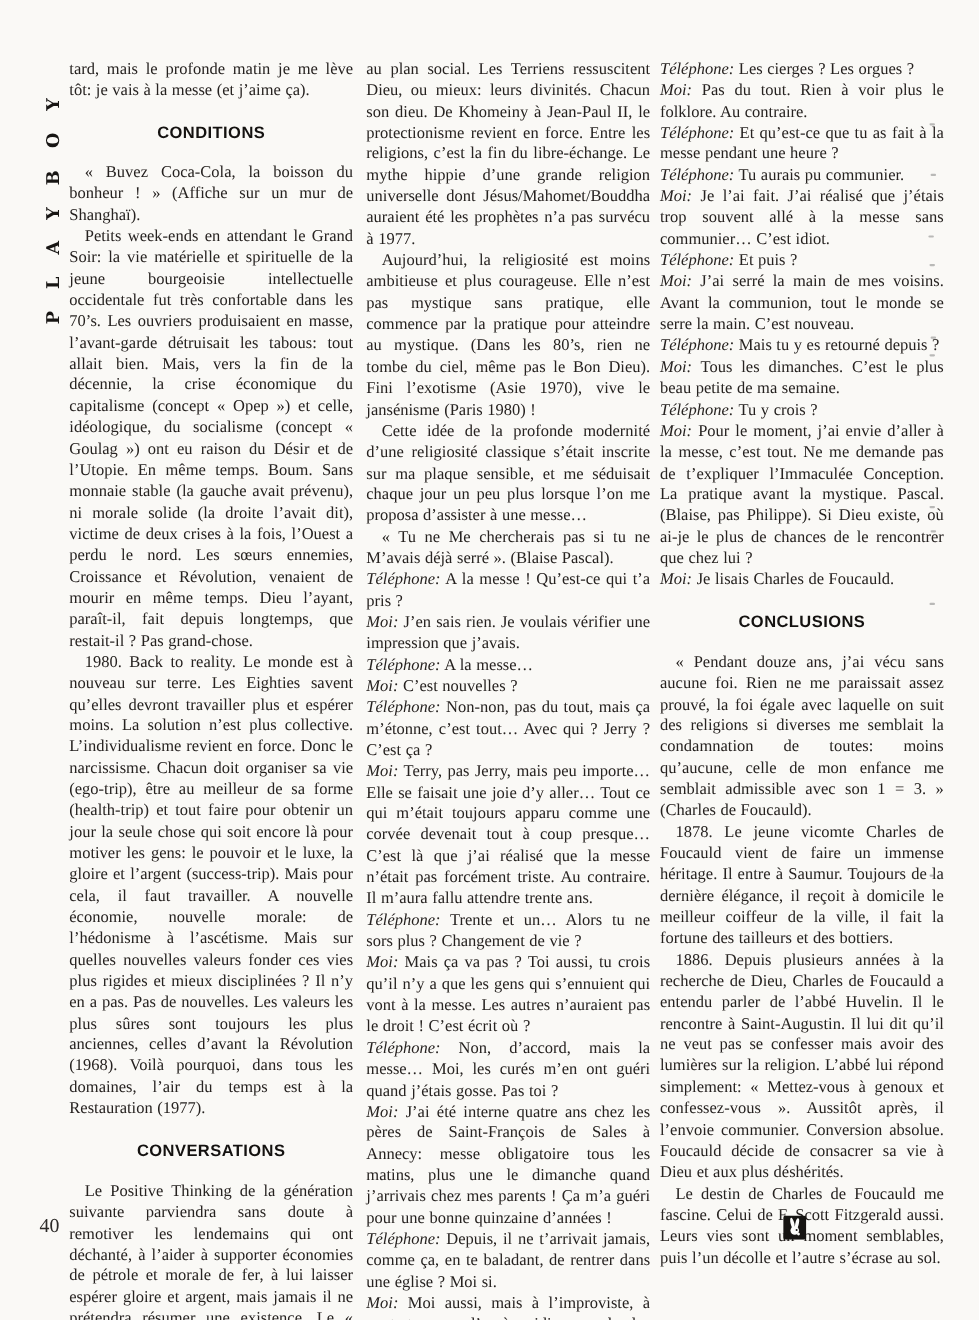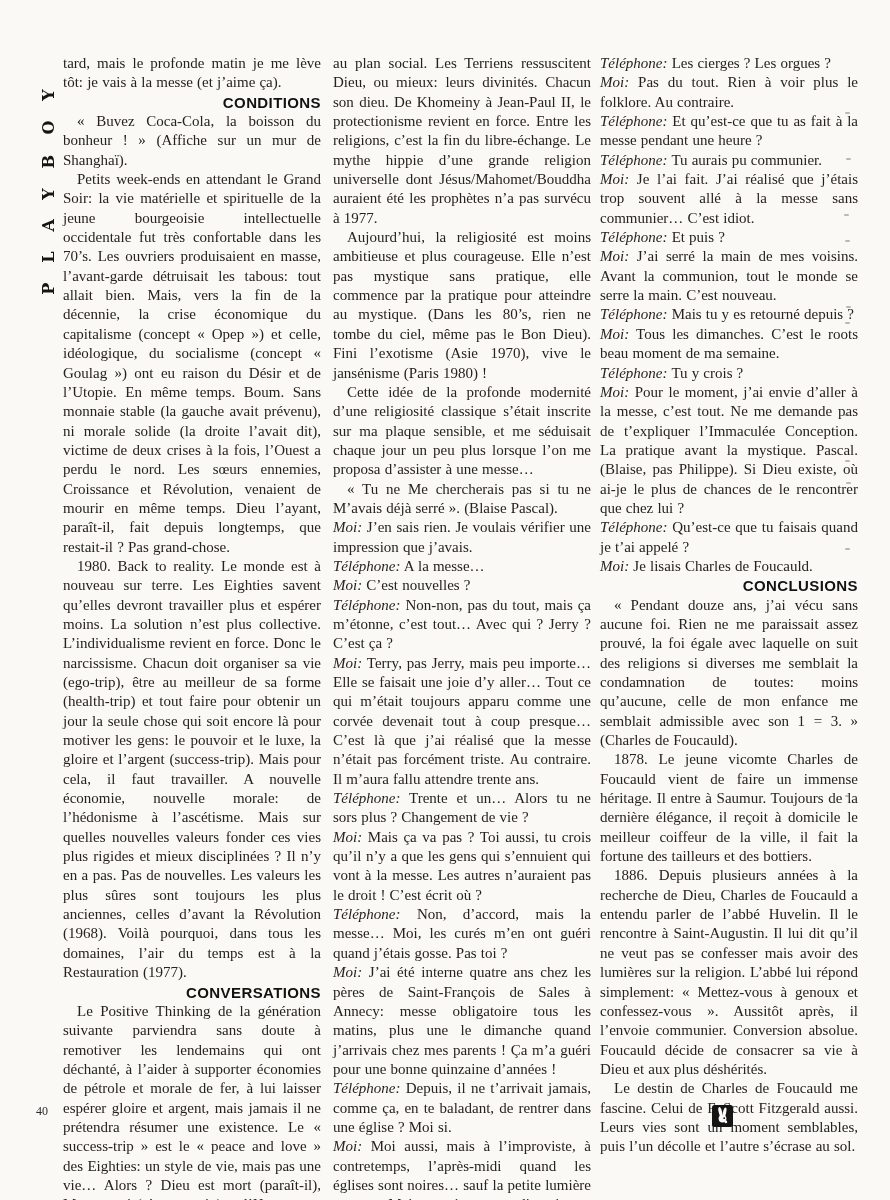--- a/index.html
+++ b/index.html
@@ -35,34 +35,34 @@
     line-height:19.35px;
     hyphens:auto;-webkit-hyphens:auto;
     word-spacing:0.4px;
   }
   .col-1{left:63px;}
   .col-2{left:333px;}
   .col-3{left:600px;}
   .para{margin:0;}
   .para.indent{text-indent:14px;}
   .heading{
-    margin:0;
+    margin:18px;
     font-family:"Liberation Sans","DejaVu Sans",sans-serif;
     font-weight:bold;
     font-size:15px;
     line-height:19.35px;
-    text-align:right;
+    text-align:center;
     letter-spacing:0.4px;
     color:#141210;
   }
   .speaker{}
   .page-number{
     position:absolute;
     left:36px;top:1104px;
-    font-size:12px;
+    font-size:18px;
     color:#2c2a28;
   }
   .bunny{
     position:absolute;
     left:712px;top:1105px;
     width:21px;height:22px;
   }
   
   .artifact{
     position:absolute;
@@ -86,20 +86,21 @@
       <p class="para indent">Petits week-ends en attendant le Grand Soir: la vie matérielle et spirituelle de la jeune bourgeoisie intellectuelle occidentale fut très confortable dans les 70’s. Les ouvriers produisaient en masse, l’avant-garde détruisait les tabous: tout allait bien. Mais, vers la fin de la décennie, la crise économique du capitalisme (concept « Opep ») et celle, idéologique, du socialisme (concept « Goulag ») ont eu raison du Désir et de l’Utopie. En même temps. Boum. Sans monnaie stable (la gauche avait prévenu), ni morale solide (la droite l’avait dit), victime de deux crises à la fois, l’Ouest a perdu le nord. Les sœurs ennemies, Croissance et Révolution, venaient de mourir en même temps. Dieu l’ayant, paraît-il, fait depuis longtemps, que restait-il ? Pas grand-chose.</p>
       <p class="para indent">1980. Back to reality. Le monde est à nouveau sur terre. Les Eighties savent qu’elles devront travailler plus et espérer moins. La solution n’est plus collective. L’individualisme revient en force. Donc le narcissisme. Chacun doit organiser sa vie (ego-trip), être au meilleur de sa forme (health-trip) et tout faire pour obtenir un jour la seule chose qui soit encore là pour motiver les gens: le pouvoir et le luxe, la gloire et l’argent (success-trip). Mais pour cela, il faut travailler. A nouvelle économie, nouvelle morale: de l’hédonisme à l’ascétisme. Mais sur quelles nouvelles valeurs fonder ces vies plus rigides et mieux disciplinées ? Il n’y en a pas. Pas de nouvelles. Les valeurs les plus sûres sont toujours les plus anciennes, celles d’avant la Révolution (1968). Voilà pourquoi, dans tous les domaines, l’air du temps est à la Restauration (1977).</p>
       <h3 class="heading">CONVERSATIONS</h3>
       <p class="para indent">Le Positive Thinking de la génération suivante parviendra sans doute à remotiver les lendemains qui ont déchanté, à l’aider à supporter économies de pétrole et morale de fer, à lui laisser espérer gloire et argent, mais jamais il ne prétendra résumer une existence. Le « success-trip » est le « peace and love » des Eighties: un style de vie, mais pas une vie… Alors ? Dieu est mort (paraît-il), Marx aussi (c’est certain) et l’Homme ne se sent pas très bien. Alors ? Cependant le besoin de croire, lui, n’est pas mort. Alors ? Back to the roots. Restauration. Là aussi. Retour aux valeurs traditionnelles, au plan spirituel comme</p>
     </div>
   <div class="col col-2">
       <p class="para">au plan social. Les Terriens ressuscitent Dieu, ou mieux: leurs divinités. Chacun son dieu. De Khomeiny à Jean-Paul II, le protectionisme revient en force. Entre les religions, c’est la fin du libre-échange. Le mythe hippie d’une grande religion universelle dont Jésus/Mahomet/Bouddha auraient été les prophètes n’a pas survécu à 1977.</p>
       <p class="para indent">Aujourd’hui, la religiosité est moins ambitieuse et plus courageuse. Elle n’est pas mystique sans pratique, elle commence par la pratique pour atteindre au mystique. (Dans les 80’s, rien ne tombe du ciel, même pas le Bon Dieu). Fini l’exotisme (Asie 1970), vive le jansénisme (Paris 1980) !</p>
       <p class="para indent">Cette idée de la profonde modernité d’une religiosité classique s’était inscrite sur ma plaque sensible, et me séduisait chaque jour un peu plus lorsque l’on me proposa d’assister à une messe…</p>
       <p class="para indent">« Tu ne Me chercherais pas si tu ne M’avais déjà serré ». (Blaise Pascal).</p>
+      <p class="para dialogue"><i class="speaker">Téléphone:</i> <span>A la messe ! Qu’est-ce qui t’a pris ?</span></p>
       <p class="para dialogue"><i class="speaker">Moi:</i> <span>J’en sais rien. Je voulais vérifier une impression que j’avais.</span></p>
       <p class="para dialogue"><i class="speaker">Téléphone:</i> <span>A la messe…</span></p>
       <p class="para dialogue"><i class="speaker">Moi:</i> <span>C’est nouvelles ?</span></p>
       <p class="para dialogue"><i class="speaker">Téléphone:</i> <span>Non-non, pas du tout, mais ça m’étonne, c’est tout… Avec qui ? Jerry ? C’est ça ?</span></p>
       <p class="para dialogue"><i class="speaker">Moi:</i> <span>Terry, pas Jerry, mais peu importe… Elle se faisait une joie d’y aller… Tout ce qui m’était toujours apparu comme une corvée devenait tout à coup presque… C’est là que j’ai réalisé que la messe n’était pas forcément triste. Au contraire. Il m’aura fallu attendre trente ans.</span></p>
       <p class="para dialogue"><i class="speaker">Téléphone:</i> <span>Trente et un… Alors tu ne sors plus ? Changement de vie ?</span></p>
       <p class="para dialogue"><i class="speaker">Moi:</i> <span>Mais ça va pas ? Toi aussi, tu crois qu’il n’y a que les gens qui s’ennuient qui vont à la messe. Les autres n’auraient pas le droit ! C’est écrit où ?</span></p>
       <p class="para dialogue"><i class="speaker">Téléphone:</i> <span>Non, d’accord, mais la messe… Moi, les curés m’en ont guéri quand j’étais gosse. Pas toi ?</span></p>
       <p class="para dialogue"><i class="speaker">Moi:</i> <span>J’ai été interne quatre ans chez les pères de Saint-François de Sales à Annecy: messe obligatoire tous les matins, plus une le dimanche quand j’arrivais chez mes parents ! Ça m’a guéri pour une bonne quinzaine d’années !</span></p>
       <p class="para dialogue"><i class="speaker">Téléphone:</i> <span>Depuis, il ne t’arrivait jamais, comme ça, en te baladant, de rentrer dans une église ? Moi si.</span></p>
@@ -107,24 +108,23 @@
     </div>
   <div class="col col-3">
       <p class="para dialogue"><i class="speaker">Téléphone:</i> <span>Les cierges ? Les orgues ?</span></p>
       <p class="para dialogue"><i class="speaker">Moi:</i> <span>Pas du tout. Rien à voir plus le folklore. Au contraire.</span></p>
       <p class="para dialogue"><i class="speaker">Téléphone:</i> <span>Et qu’est-ce que tu as fait à la messe pendant une heure ?</span></p>
       <p class="para dialogue"><i class="speaker">Téléphone:</i> <span>Tu aurais pu communier.</span></p>
       <p class="para dialogue"><i class="speaker">Moi:</i> <span>Je l’ai fait. J’ai réalisé que j’étais trop souvent allé à la messe sans communier… C’est idiot.</span></p>
       <p class="para dialogue"><i class="speaker">Téléphone:</i> <span>Et puis ?</span></p>
       <p class="para dialogue"><i class="speaker">Moi:</i> <span>J’ai serré la main de mes voisins. Avant la communion, tout le monde se serre la main. C’est nouveau.</span></p>
       <p class="para dialogue"><i class="speaker">Téléphone:</i> <span>Mais tu y es retourné depuis ?</span></p>
-      <p class="para dialogue"><i class="speaker">Moi:</i> <span>Tous les dimanches. C’est le roots beau moment de ma semaine.</span></p>
+      <p class="para dialogue"><i class="speaker">Moi:</i> <span>Tous les dimanches. C’est le plus beau petite de ma semaine.</span></p>
       <p class="para dialogue"><i class="speaker">Téléphone:</i> <span>Tu y crois ?</span></p>
       <p class="para dialogue"><i class="speaker">Moi:</i> <span>Pour le moment, j’ai envie d’aller à la messe, c’est tout. Ne me demande pas de t’expliquer l’Immaculée Conception. La pratique avant la mystique. Pascal. (Blaise, pas Philippe). Si Dieu existe, où ai-je le plus de chances de le rencontrer que chez lui ?</span></p>
-      <p class="para dialogue"><i class="speaker">Téléphone:</i> <span>Qu’est-ce que tu faisais quand je t’ai appelé ?</span></p>
       <p class="para dialogue"><i class="speaker">Moi:</i> <span>Je lisais Charles de Foucauld.</span></p>
       <h3 class="heading">CONCLUSIONS</h3>
       <p class="para indent">« Pendant douze ans, j’ai vécu sans aucune foi. Rien ne me paraissait assez prouvé, la foi égale avec laquelle on suit des religions si diverses me semblait la condamnation de toutes: moins qu’aucune, celle de mon enfance me semblait admissible avec son 1 = 3. » (Charles de Foucauld).</p>
       <p class="para indent">1878. Le jeune vicomte Charles de Foucauld vient de faire un immense héritage. Il entre à Saumur. Toujours de la dernière élégance, il reçoit à domicile le meilleur coiffeur de la ville, il fait la fortune des tailleurs et des bottiers.</p>
       <p class="para indent">1886. Depuis plusieurs années à la recherche de Dieu, Charles de Foucauld a entendu parler de l’abbé Huvelin. Il le rencontre à Saint-Augustin. Il lui dit qu’il ne veut pas se confesser mais avoir des lumières sur la religion. L’abbé lui répond simplement: « Mettez-vous à genoux et confessez-vous ». Aussitôt après, il l’envoie communier. Conversion absolue. Foucauld décide de consacrer sa vie à Dieu et aux plus déshérités.</p>
       <p class="para indent">Le destin de Charles de Foucauld me fascine. Celui de F. Scott Fitzgerald aussi. Leurs vies sont un moment semblables, puis l’un décolle et l’autre s’écrase au sol.</p>
     </div>
 
   <div class="page-number">40</div>
 

